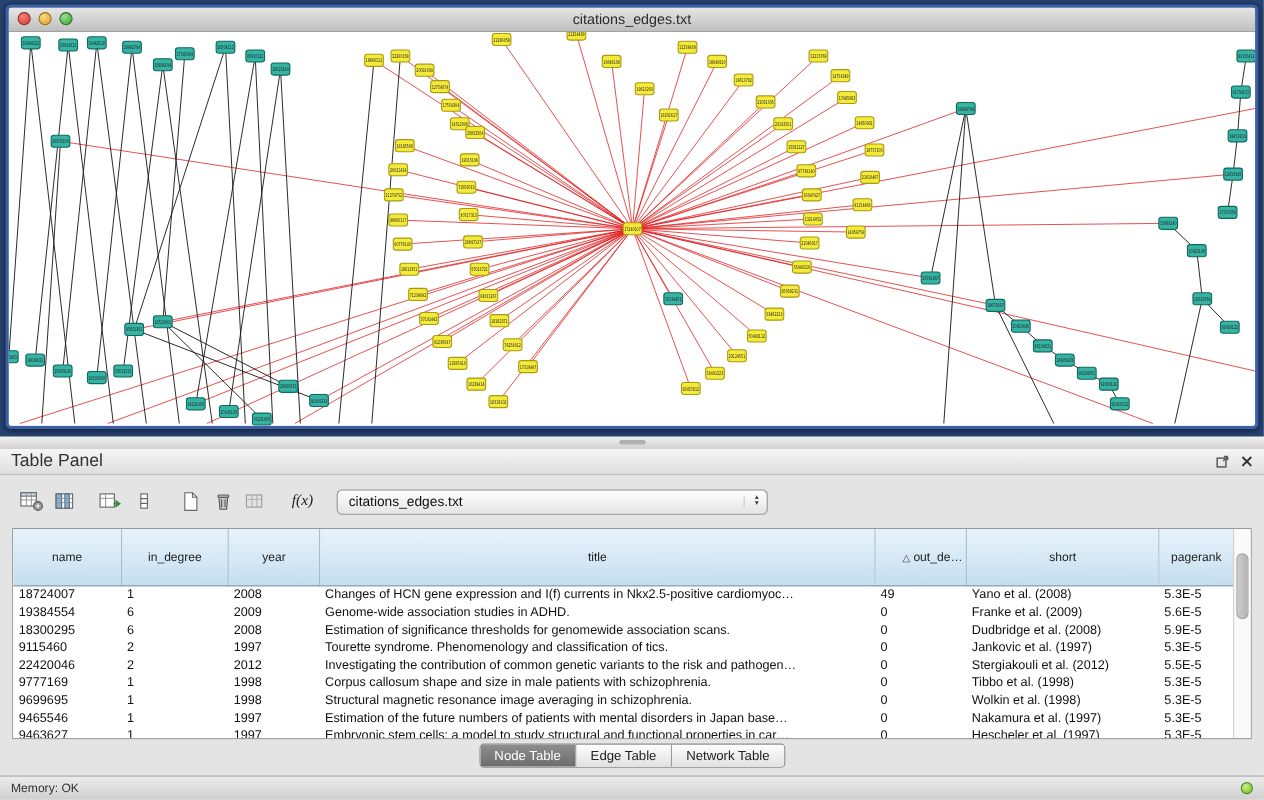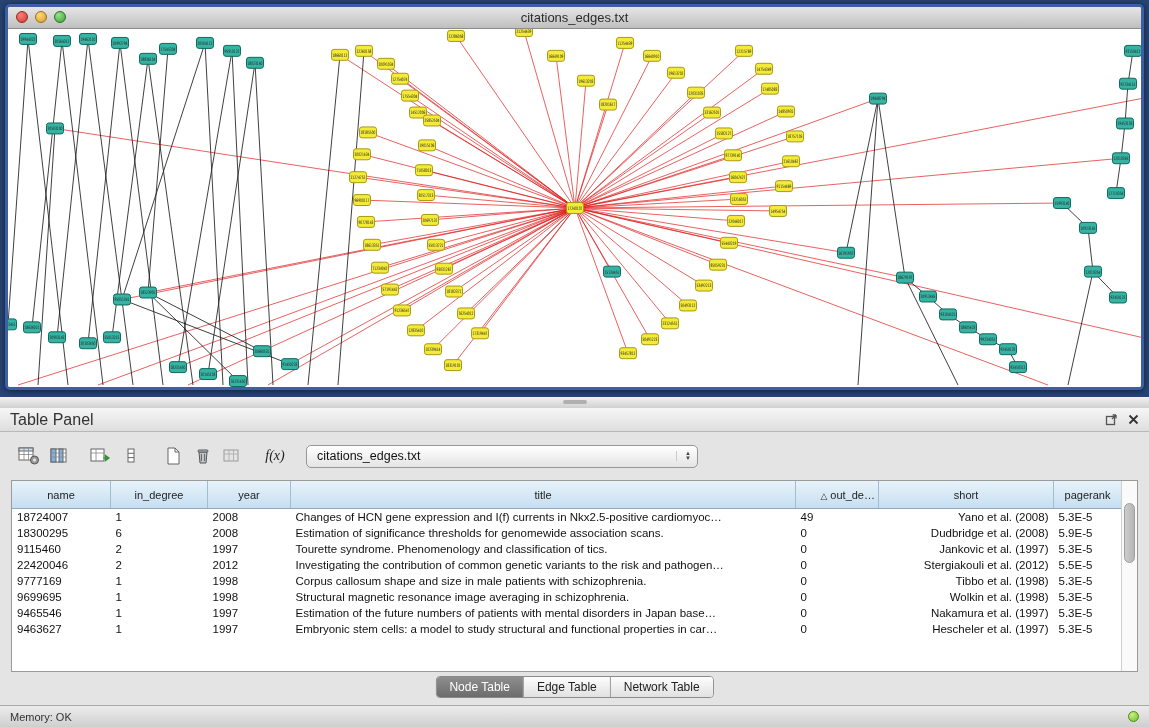--- a/index.html
+++ b/index.html
@@ -50,24 +50,24 @@
     background:linear-gradient(#ffffff,#e4e4e4);display:flex;align-items:center;padding:0 6px 0 10px;
     font-size:12.5px;color:#111;box-sizing:border-box}
   .net-select .arrows{margin-left:auto;display:flex;flex-direction:column;line-height:5px;
     font-size:6px;color:#444;padding-left:8px;border-left:1px solid #c9c9c9}
 
   .table-wrap{position:absolute;top:48px;left:11px;right:11px;height:190px;background:#fff;
     border:1px solid #9a9a9a;overflow:hidden}
   table.data{table-layout:fixed;border-collapse:collapse;width:calc(100% - 15px)}
   table.data th{height:19px;background:linear-gradient(#e7f3fb,#c6def0);border-right:1px solid #a3bdd0;
     border-bottom:1px solid #8fa9bc;font-weight:normal;font-size:11px;color:#222;
-    overflow:hidden;white-space:nowrap;padding:4px 3px}
+    overflow:hidden;white-space:nowrap;padding:16px 3px}
   table.data td{height:16px;font-size:11.5px;color:#111;padding:0 5px;white-space:nowrap;
     overflow:hidden;background:#fff}
-  td.col5{text-align:right}
+  td.col5{text-align:left}
   .col0{width:92px}.col1{width:90px}.col2{width:76px}.col3{width:498px}
   .col4{width:76px}.col5{width:168px}.col6{width:auto}
   th.col4{text-align:right}
   td.col0,td.col1,td.col2,td.col3,td.col4,td.col6{text-align:left}
   .sort-glyph{font-size:9px;color:#333;margin-right:3px}
   .vscroll{position:absolute;right:0;top:0;bottom:0;width:15px;background:#fafafa;border-left:1px solid #cfcfcf}
   .vthumb{position:absolute;left:2px;right:2px;top:22px;height:58px;border-radius:6px;
     background:linear-gradient(90deg,#cdcdcd,#b5b5b5);border:1px solid #9e9e9e}
 
   .seg-tabs{position:absolute;left:50%;transform:translateX(-50%);top:244px;display:inline-flex;
@@ -736,20 +736,29 @@
           <tr>
             <td class="col0">18724007</td>
             <td class="col1">1</td>
             <td class="col2">2008</td>
             <td class="col3">Changes of HCN gene expression and I(f) currents in Nkx2.5-positive cardiomyoc…</td>
             <td class="col4">49</td>
             <td class="col5">Yano et al. (2008)</td>
             <td class="col6">5.3E-5</td>
           </tr>
           <tr>
+            <td class="col0">19384554</td>
+            <td class="col1">6</td>
+            <td class="col2">2009</td>
+            <td class="col3">Genome-wide association studies in ADHD.</td>
+            <td class="col4">0</td>
+            <td class="col5">Franke et al. (2009)</td>
+            <td class="col6">5.6E-5</td>
+          </tr>
+          <tr>
             <td class="col0">18300295</td>
             <td class="col1">6</td>
             <td class="col2">2008</td>
             <td class="col3">Estimation of significance thresholds for genomewide association scans.</td>
             <td class="col4">0</td>
             <td class="col5">Dudbridge et al. (2008)</td>
             <td class="col6">5.9E-5</td>
           </tr>
           <tr>
             <td class="col0">9115460</td>

